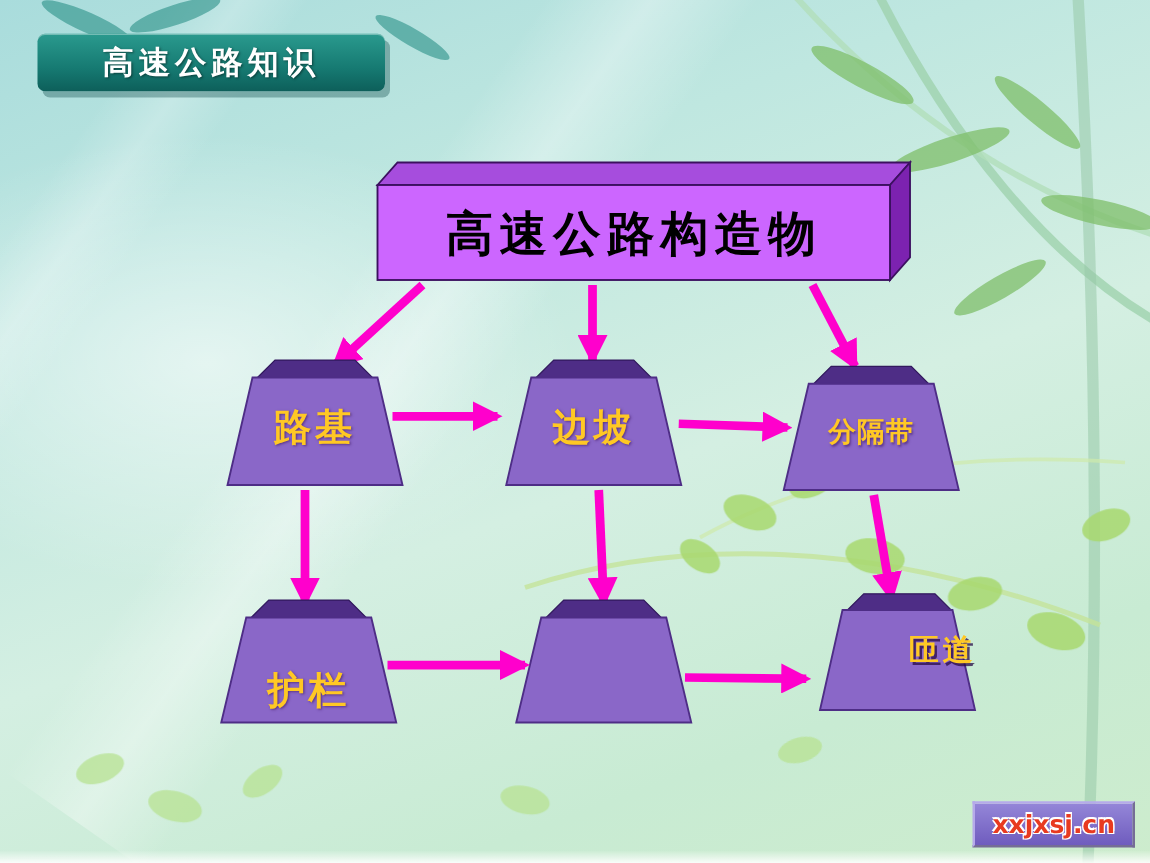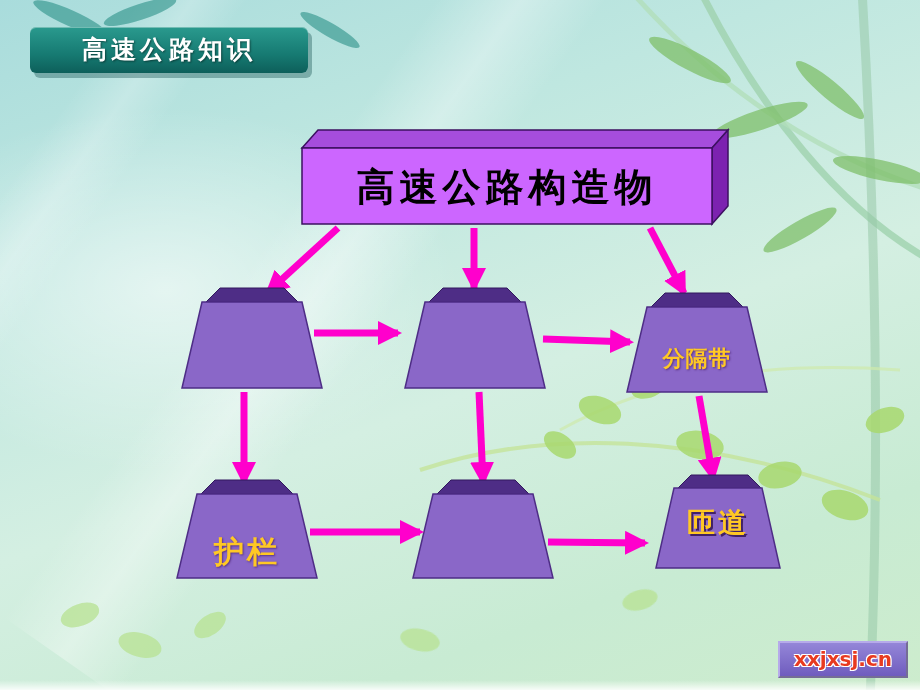--- a/index.html
+++ b/index.html
@@ -30,24 +30,24 @@
     z-index: 6;
   }
   .label { position: absolute; text-align: center; font-weight: bold; z-index: 5; }
   .root-label {
     left: 302px; top: 150px; width: 410px; height: 74px; line-height: 74px;
     font-size: 38px; color: #000; letter-spacing: 5px;
   }
   .node-label { color: #ffc824; text-shadow: 1px 1px 2px rgba(60,20,90,0.6); font-size: 30px; letter-spacing: 3px; }
   .nl-lj  { left: 182px; top: 322px; width: 140px; }
   .nl-bp  { left: 405px; top: 322px; width: 140px; }
-  .nl-fgd { left: 627px; top: 331px; width: 140px; font-size: 22px; letter-spacing: 1px; margin-top: 13px; }
+  .nl-fgd { left: 627px; top: 331px; width: 140px; font-size: 22px; letter-spacing: 1px; }
   .nl-hl  { left: 177px; top: 532px; width: 140px; }
   .nl-lje { left: 413px; top: 514px; width: 140px; }
-  .nl-zd  { left: 655px; top: 504px; width: 126px; font-size: 28px; text-shadow: 2px 2px 0 rgba(40,10,70,0.75); }
+  .nl-zd  { left: 655px; top: 504px; width: 126px; font-size: 24px; text-shadow: 2px 2px 0 rgba(40,10,70,0.75); text-align: right; }
   .watermark {
     position: absolute; left: 778px; top: 641px; width: 130px; height: 37px;
     background: linear-gradient(180deg, #9486d8, #6f5cbe);
     border: 2px outset #b6aaea;
     color: #e83a20; font-size: 20px; font-weight: bold;
     font-family: "DejaVu Sans", "Liberation Sans", sans-serif;
     text-align: center; line-height: 33px;
     text-shadow: 1px 1px 0 #ffffff, -1px -1px 0 #ffffff, 1px -1px 0 #ffffff, -1px 1px 0 #ffffff;
     z-index: 7;
   }
@@ -152,19 +152,21 @@
     </g>
 
     <line x1="310" y1="532" x2="420" y2="532" stroke="#ff00cc" stroke-width="7" marker-end="url(#arrowhead)"></line>
     <line x1="548" y1="542" x2="645" y2="543" stroke="#ff00cc" stroke-width="7" marker-end="url(#arrowhead)"></line>
   </svg>
 
   <div class="title-badge">高速公路知识</div>
 
   <div class="label root-label">高速公路构造物</div>
 
+  <div class="label node-label nl-lj">路基</div>
+  <div class="label node-label nl-bp">边坡</div>
   <div class="label node-label nl-fgd">分隔带</div>
   <div class="label node-label nl-hl">护栏</div>
   <div class="label node-label nl-zd">匝道</div>
 
   <div class="watermark">xxjxsj.cn</div>
   <div class="bottom-glow"></div>
 </div>
 
 </body></html>

